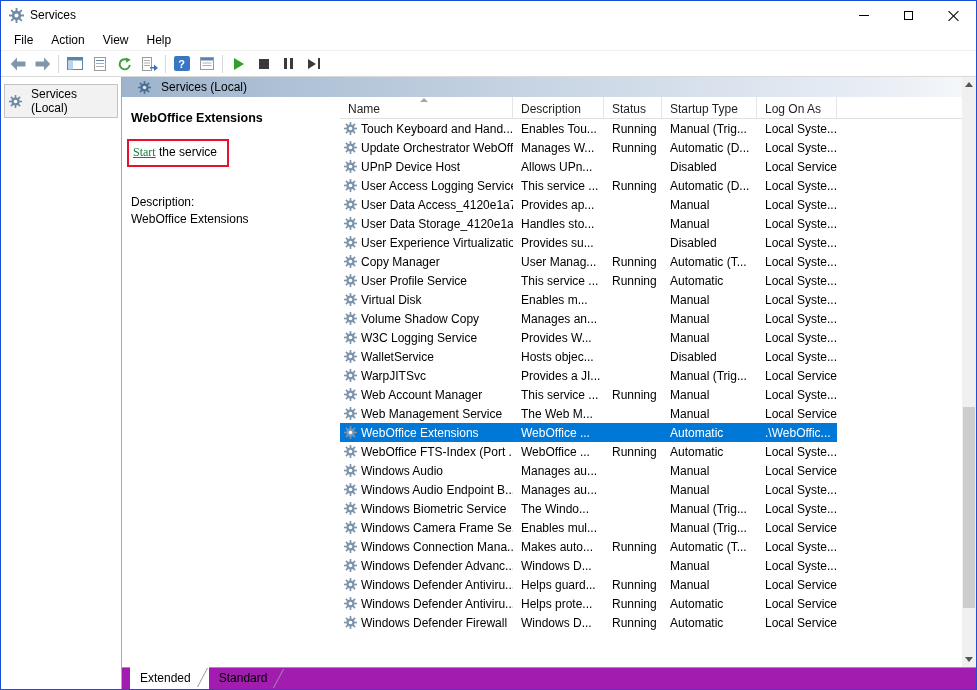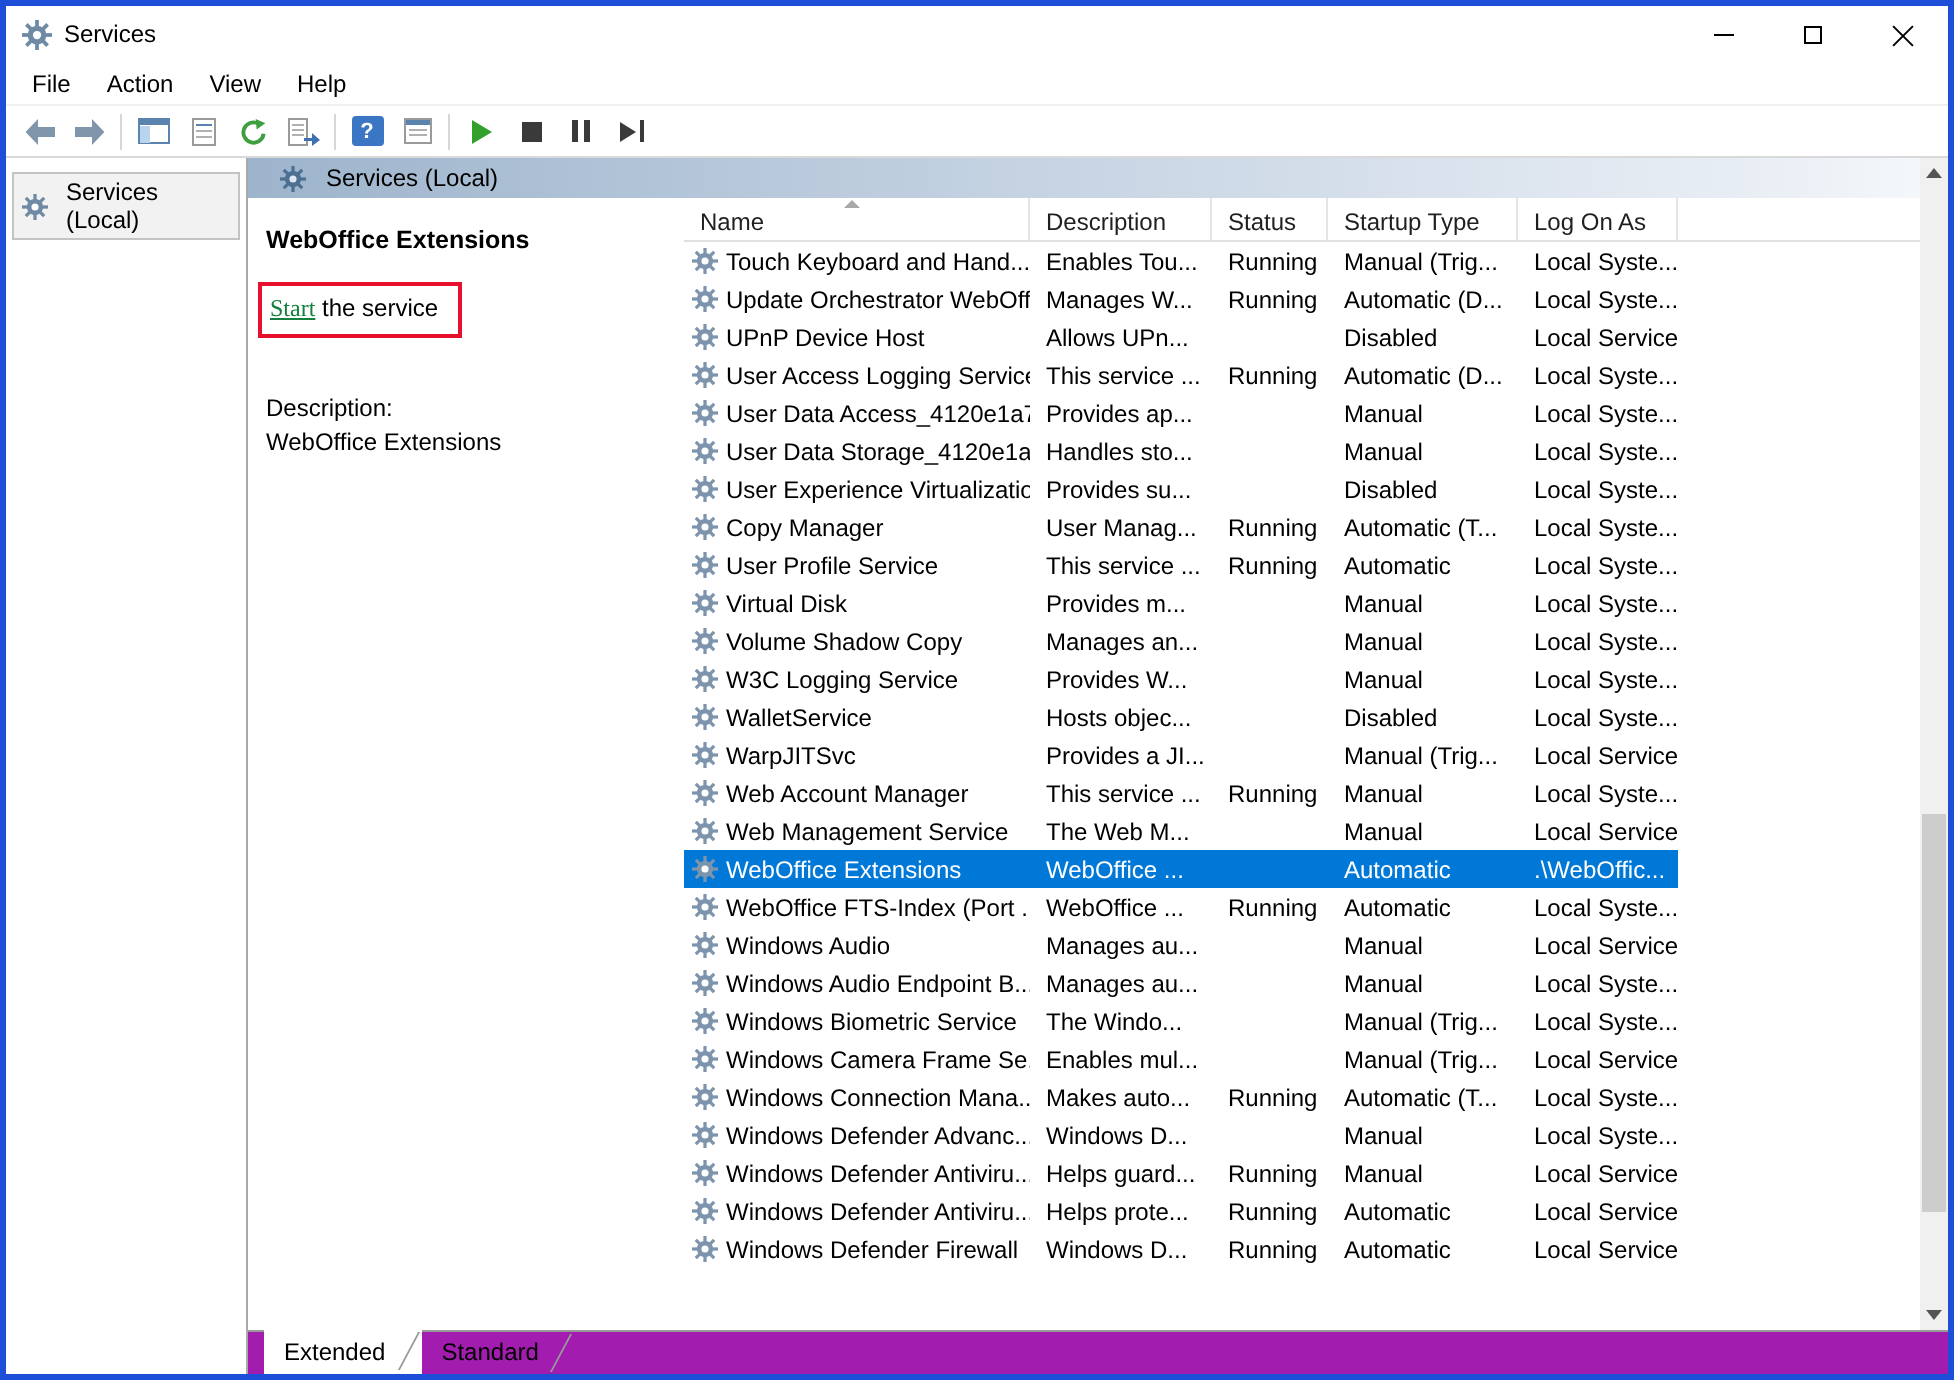--- a/index.html
+++ b/index.html
@@ -1,18 +1,18 @@
 <!DOCTYPE html>
 <html><head>
 <meta charset="utf-8">
 <style>
   * { margin:0; padding:0; box-sizing:border-box; }
   html,body { background:#e6e6e6; }
   body { font-family:"Liberation Sans", sans-serif; font-size:12px; color:#000; width:977px; height:690px; cursor:default; }
-  .window { width:977px; height:690px; background:#fff; border:3px solid #1d4ed8; display:flex; flex-direction:column; overflow:hidden; position:relative; }
+  .window { width:977px; height:690px; background:#fff; border:1px solid #1d4ed8; display:flex; flex-direction:column; overflow:hidden; position:relative; }
 
   
   .titlebar { height:28px; display:flex; align-items:center; background:#fff; flex:0 0 auto; }
   .title-icon { margin:0 6px 0 8px; display:flex; }
   .title-text { flex:1; font-size:12px; }
   .caption-buttons { display:flex; height:100%; }
   .cap-btn { width:45px; height:100%; display:flex; align-items:center; justify-content:center; }
   .min-glyph { width:10px; height:1px; background:#000; display:block; }
   .max-glyph { width:9px; height:9px; border:1px solid #000; display:block; }
   .close-glyph { position:relative; width:11px; height:11px; display:block; }
@@ -488,21 +488,21 @@
                           <rect x="7" y="0" width="2" height="16"></rect>
                           <rect x="0" y="7" width="16" height="2"></rect>
                         </g>
                         <circle cx="8" cy="8" r="5"></circle>
                       </g>
                       <circle cx="8" cy="8" r="2.2" fill="#fff"></circle>
                     </svg>
                   </span>
                   <span class="nm">Virtual Disk</span>
                 </div>
-                <div class="cell c-desc">Provides m...</div>
+                <div class="cell c-desc">Enables m...</div>
                 <div class="cell c-status"></div>
                 <div class="cell c-startup">Manual</div>
                 <div class="cell c-logon">Local Syste...</div>
               </div>
               <div class="row">
                 <div class="cell c-name">
                   <span class="svc-ico">
                     <svg width="13" height="13" viewBox="0 0 16 16">
                       <g fill="#7d94ad">
                         <rect x="7" y="0" width="2" height="16"></rect>

